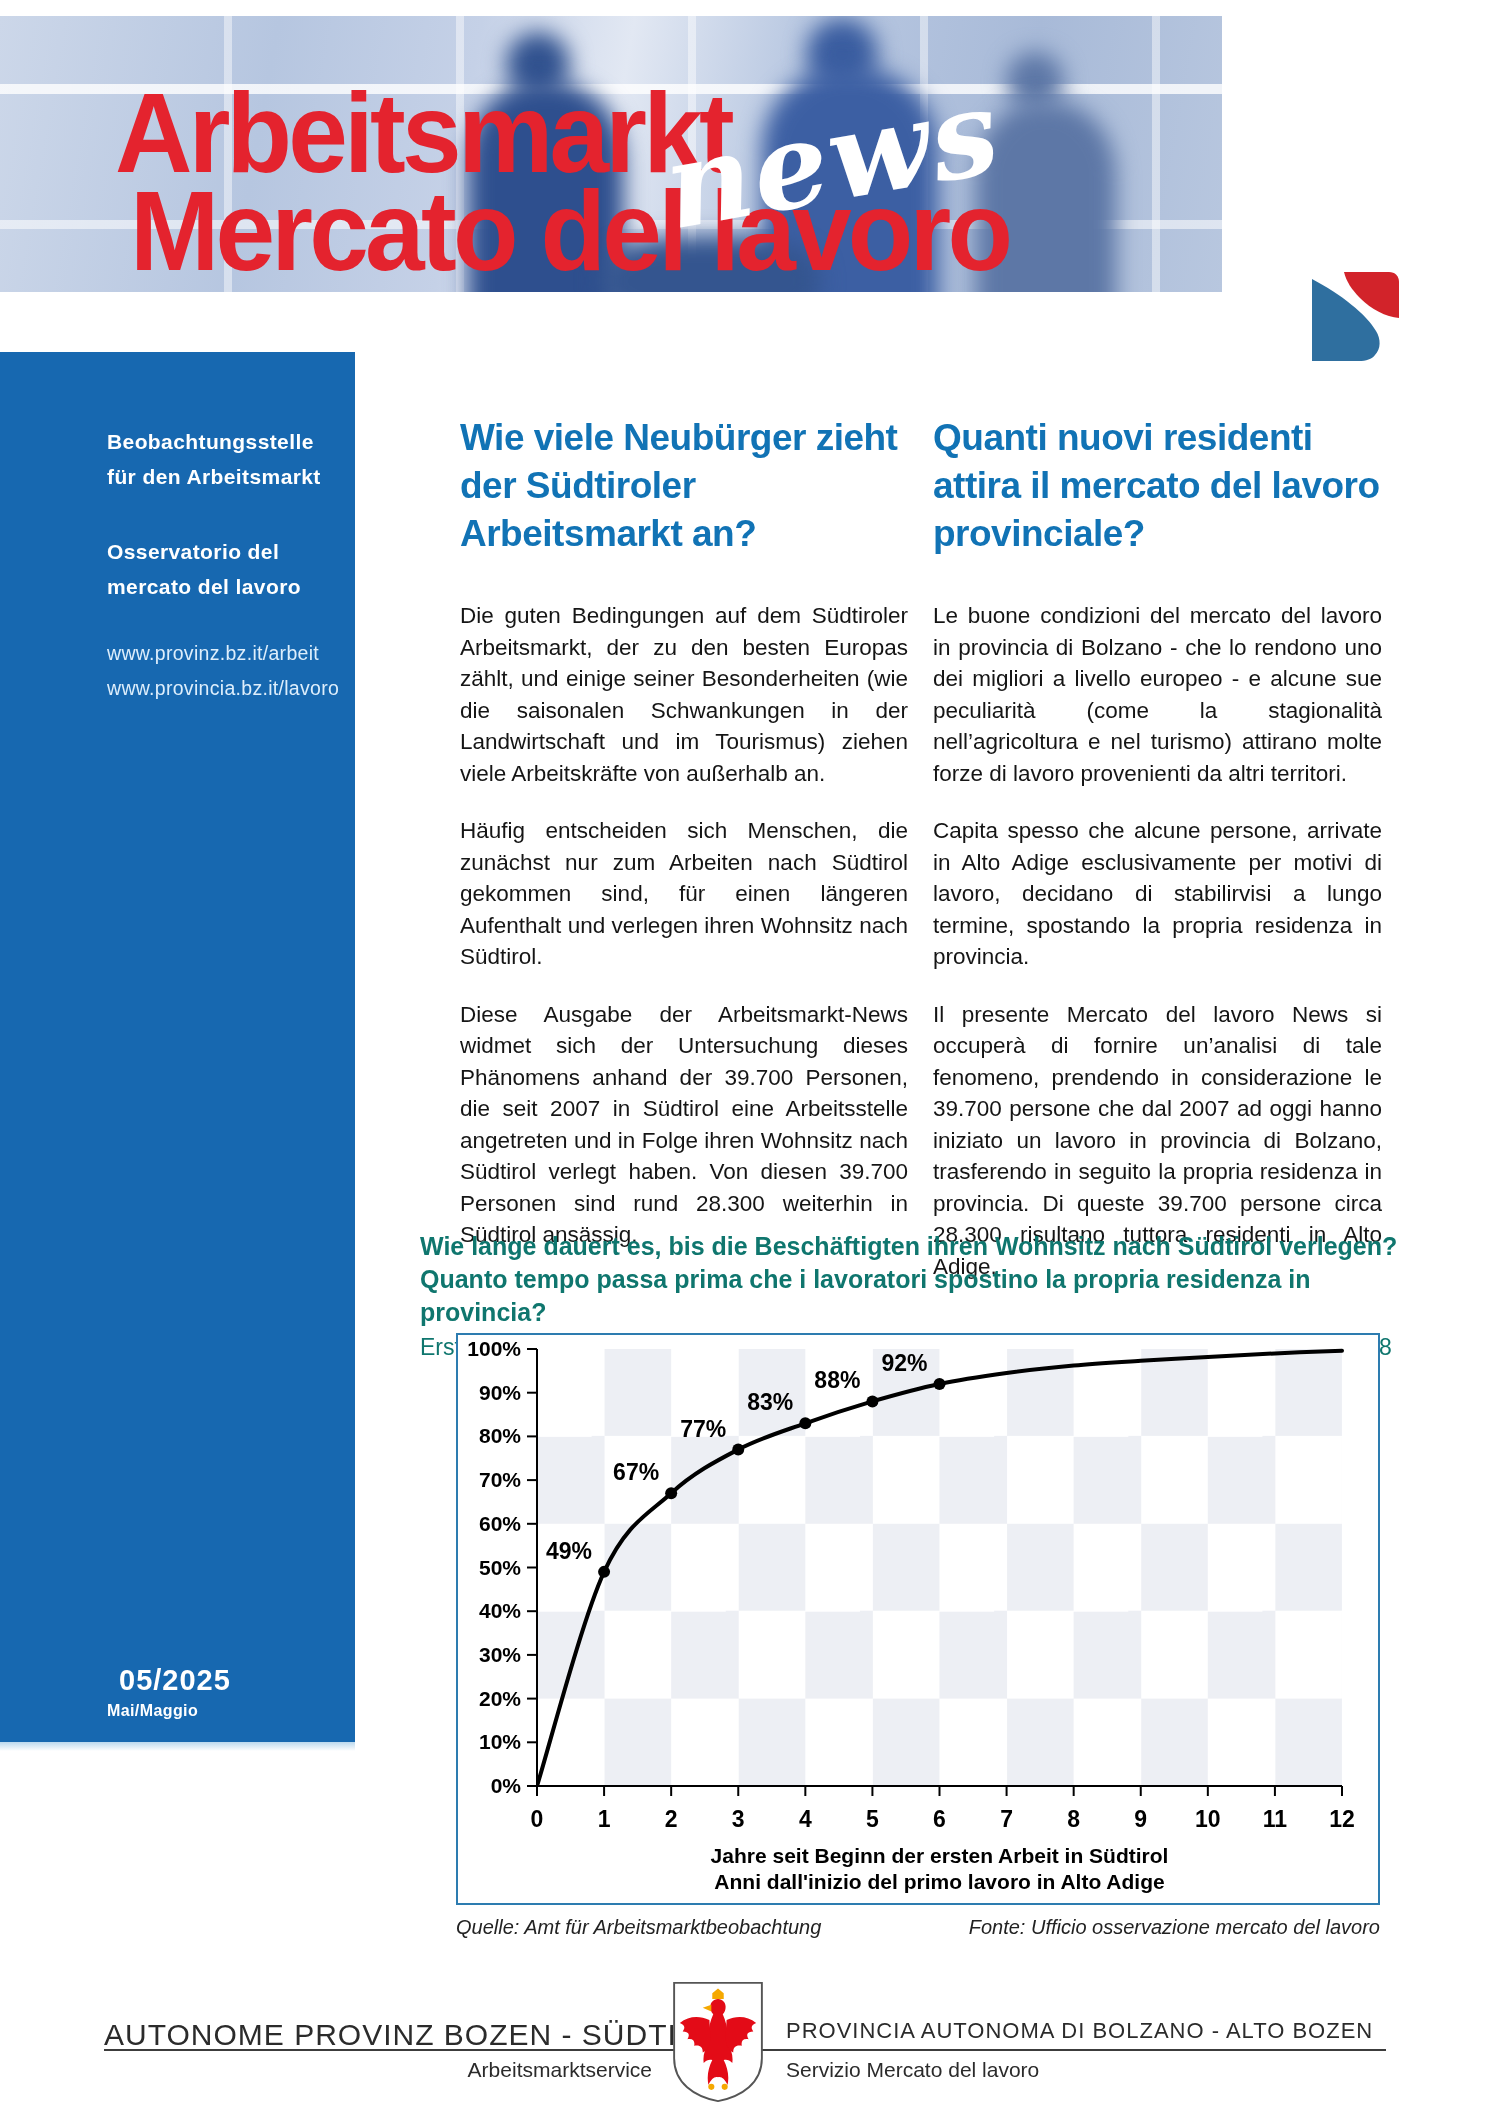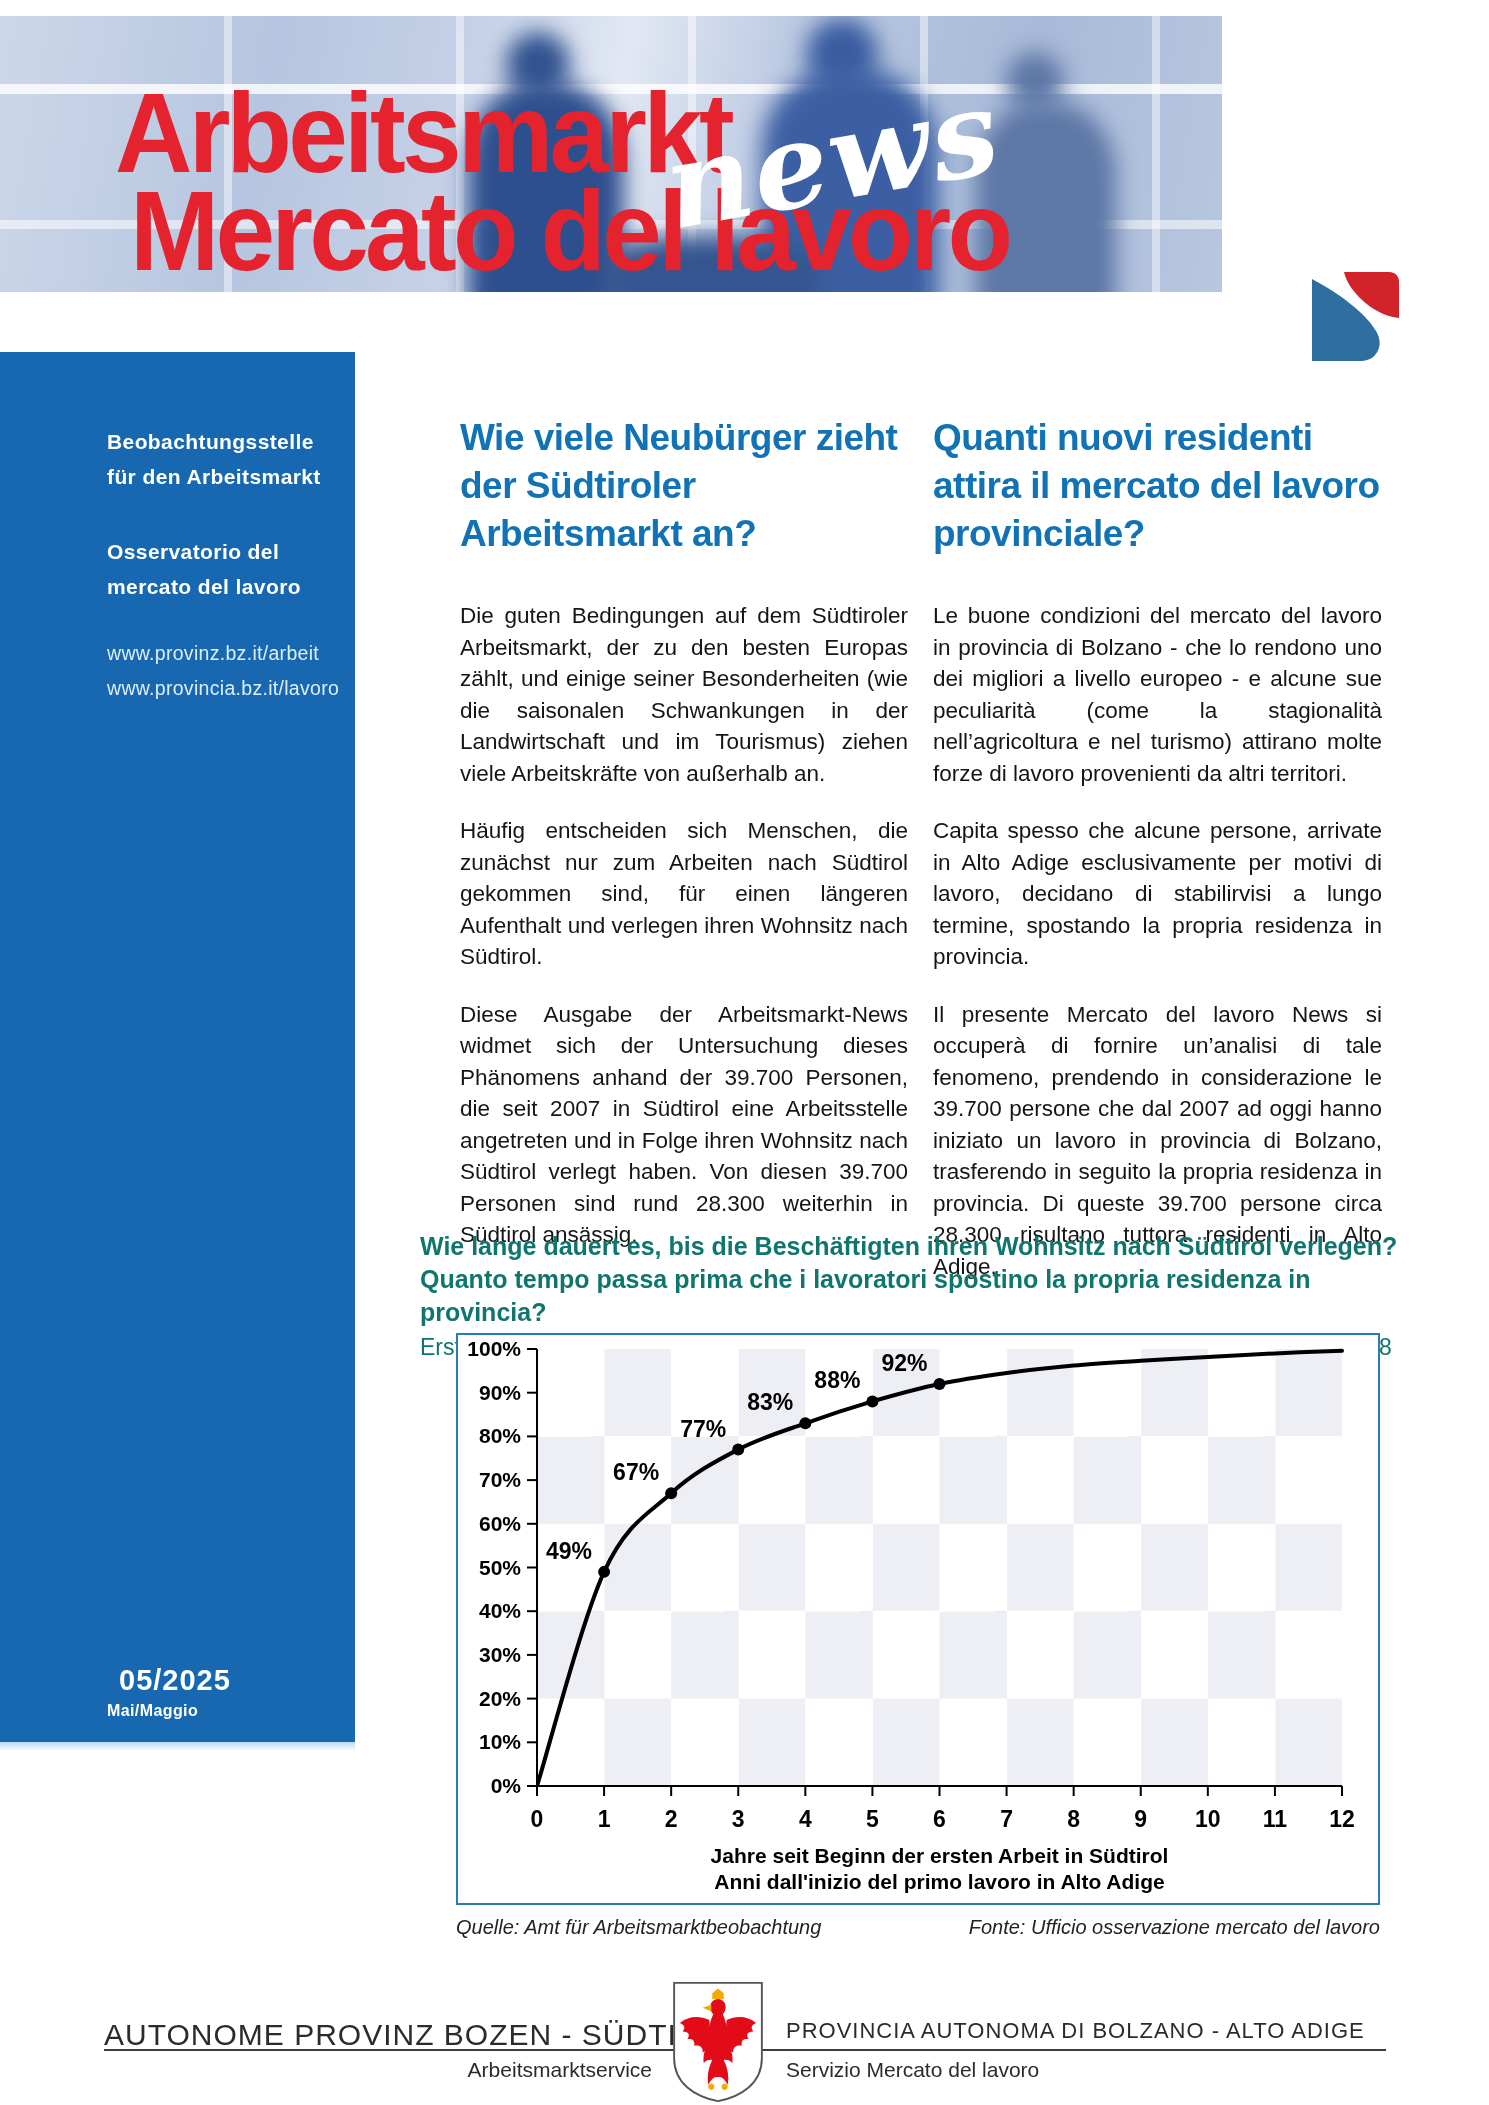--- a/index.html
+++ b/index.html
@@ -205,21 +205,21 @@
       </svg>
   </div>
 
   <div class="chart-sources">
     <span>Quelle: Amt für Arbeitsmarktbeobachtung</span>
     <span>Fonte: Ufficio osservazione mercato del lavoro</span>
   </div>
 
   <footer class="footer">
     <div class="f-tl">AUTONOME PROVINZ BOZEN - SÜDTIROL</div>
-    <div class="f-tr">PROVINCIA AUTONOMA DI BOLZANO - ALTO ADIGE</div>
+    <div class="f-tr">PROVINCIA AUTONOMA DI BOLZANO - ALTO BOZEN</div>
     <div class="f-rule"></div>
     <div class="f-bl">Arbeitsmarktservice</div>
     <div class="f-br">Servizio Mercato del lavoro</div>
     <svg class="crest" viewBox="0 0 100 130">
       <path d="M4,3 H96 V82 C96,108 75,122 50,127 C25,122 4,108 4,82 Z" fill="#fff" stroke="#555" stroke-width="2"></path>
       <path d="M44,14 L50,9 L56,14 L56,20 L44,20 Z" fill="#f5a800"></path>
       <path d="M50,20 C45,20 42,24 42,28 C42,31 43,34 45,36 C40,47 39,58 40,68 C36,73 34,79 35,87 C38,84 41,83 44,84 C40,92 38,101 40,110 C43,104 46,101 50,102 C54,101 57,104 60,110 C62,101 60,92 56,84 C59,83 62,84 65,87 C66,79 64,73 60,68 C61,58 60,47 55,36 C57,34 58,31 58,28 C58,24 55,20 50,20 Z" fill="#e30b17"></path>
       <path d="M43,26 L34,29 L43,33 Z" fill="#f5a800"></path>
       <path d="M41,42 C30,37 19,38 10,45 C15,47 16,50 13,54 C19,54 21,57 18,62 C24,61 26,64 25,69 C31,68 34,70 34,76 C39,74 42,68 42,60 Z" fill="#e30b17"></path>
       <path d="M59,42 C70,37 81,38 90,45 C85,47 84,50 87,54 C81,54 79,57 82,62 C76,61 74,64 75,69 C69,68 66,70 66,76 C61,74 58,68 58,60 Z" fill="#e30b17"></path>

